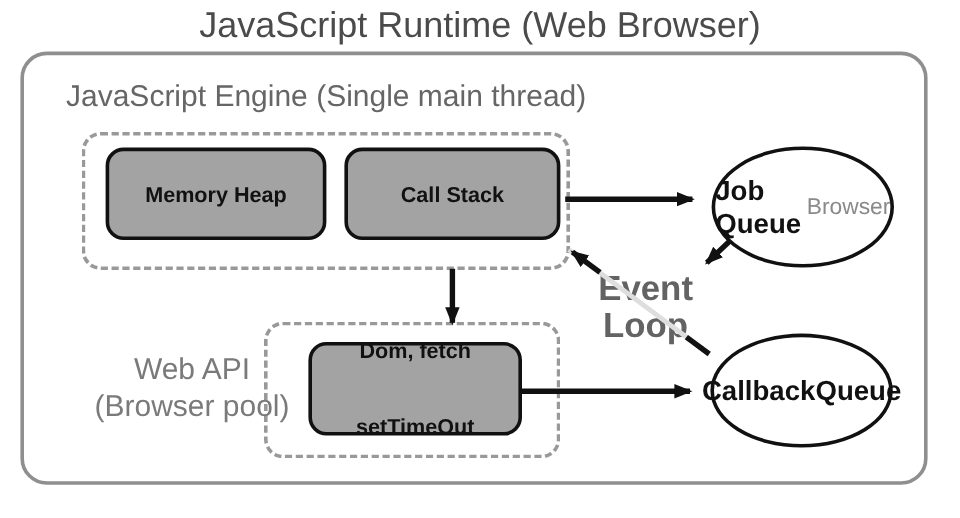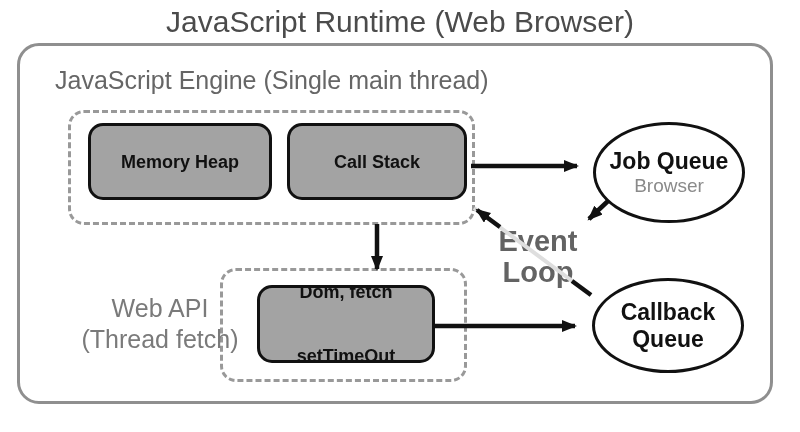--- a/index.html
+++ b/index.html
@@ -70,21 +70,21 @@
   }
   .memory-heap { left: 88px;  top: 123px; width: 178px; height: 71px; }
   .call-stack  { left: 287px; top: 123px; width: 174px; height: 71px; }
   .webapi-box  { left: 257px; top: 285px; width: 172px; height: 72px; gap: 36px; }
 
   .ellipse {
     border: 3px solid #111111;
     border-radius: 50%;
     background: #ffffff;
     display: flex;
-    flex-direction: column;
+    flex-direction: row;
     align-items: center;
     justify-content: center;
     font-weight: bold;
     font-size: 23px;
     color: #111111;
     line-height: 27px;
   }
   .job-queue      { left: 593px; top: 122px; width: 146px; height: 95px; }
   .callback-queue { left: 592px; top: 278px; width: 146px; height: 89px; }
   .sub-label {
@@ -151,21 +151,21 @@
     <span class="sub-label">Browser</span>
   </div>
 
   <div class="abs ellipse callback-queue">
     <span>Callback</span>
     <span>Queue</span>
   </div>
 
   <div class="abs webapi-label">
     <div>Web API</div>
-    <div>(Thread fetch)</div>
+    <div>(Browser pool)</div>
   </div>
 
   <div class="abs event-loop-label">
     <div>Event</div>
     <div>Loop</div>
   </div>
 
   <svg class="abs arrows" viewBox="0 0 800 432" xmlns="http://www.w3.org/2000/svg">
     <defs>
       <marker id="ah" markerUnits="userSpaceOnUse" markerWidth="16" markerHeight="14" refX="13" refY="6" orient="auto">

